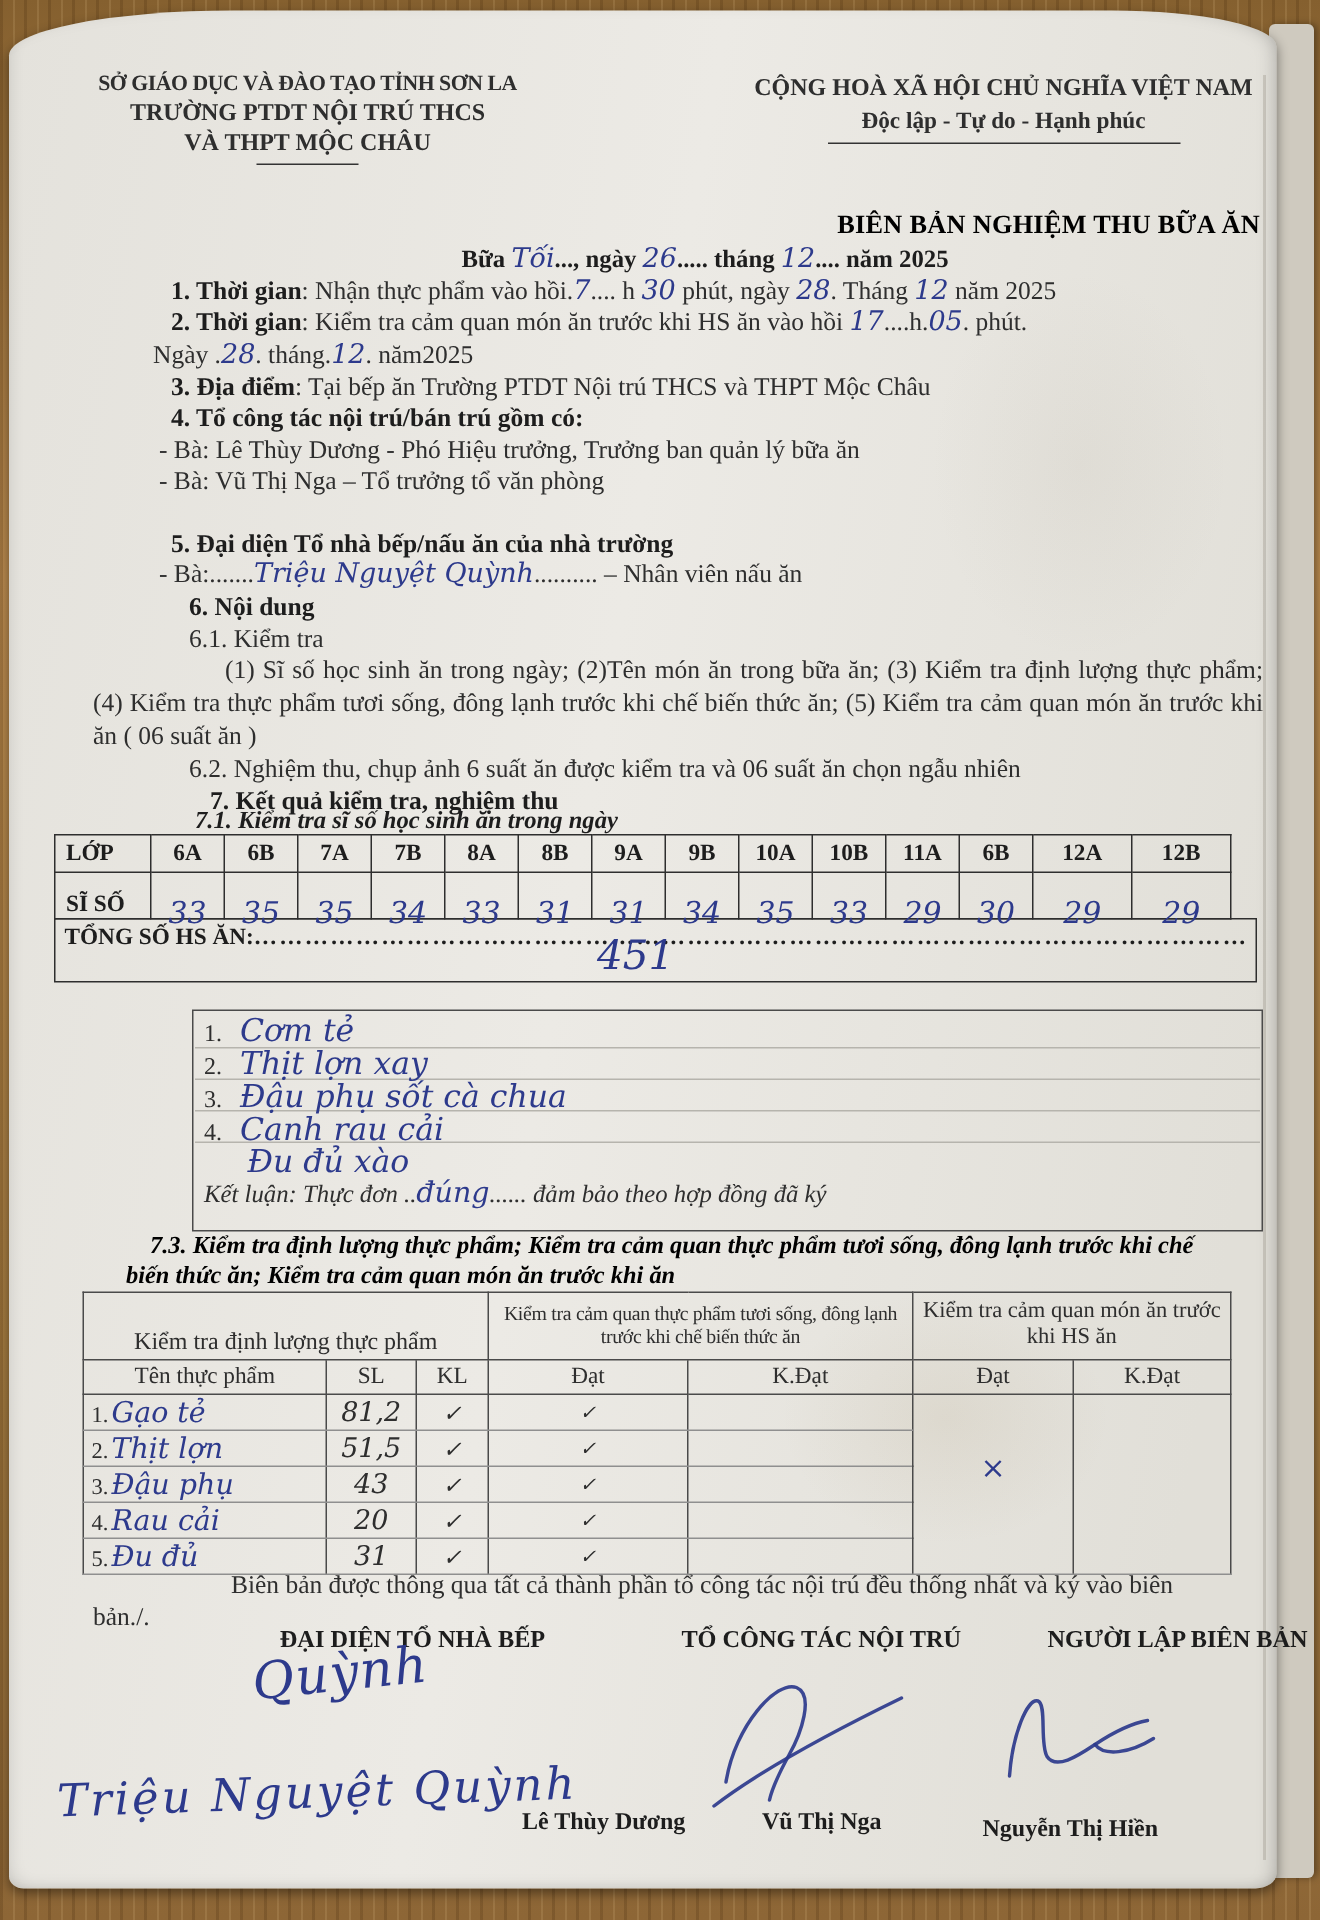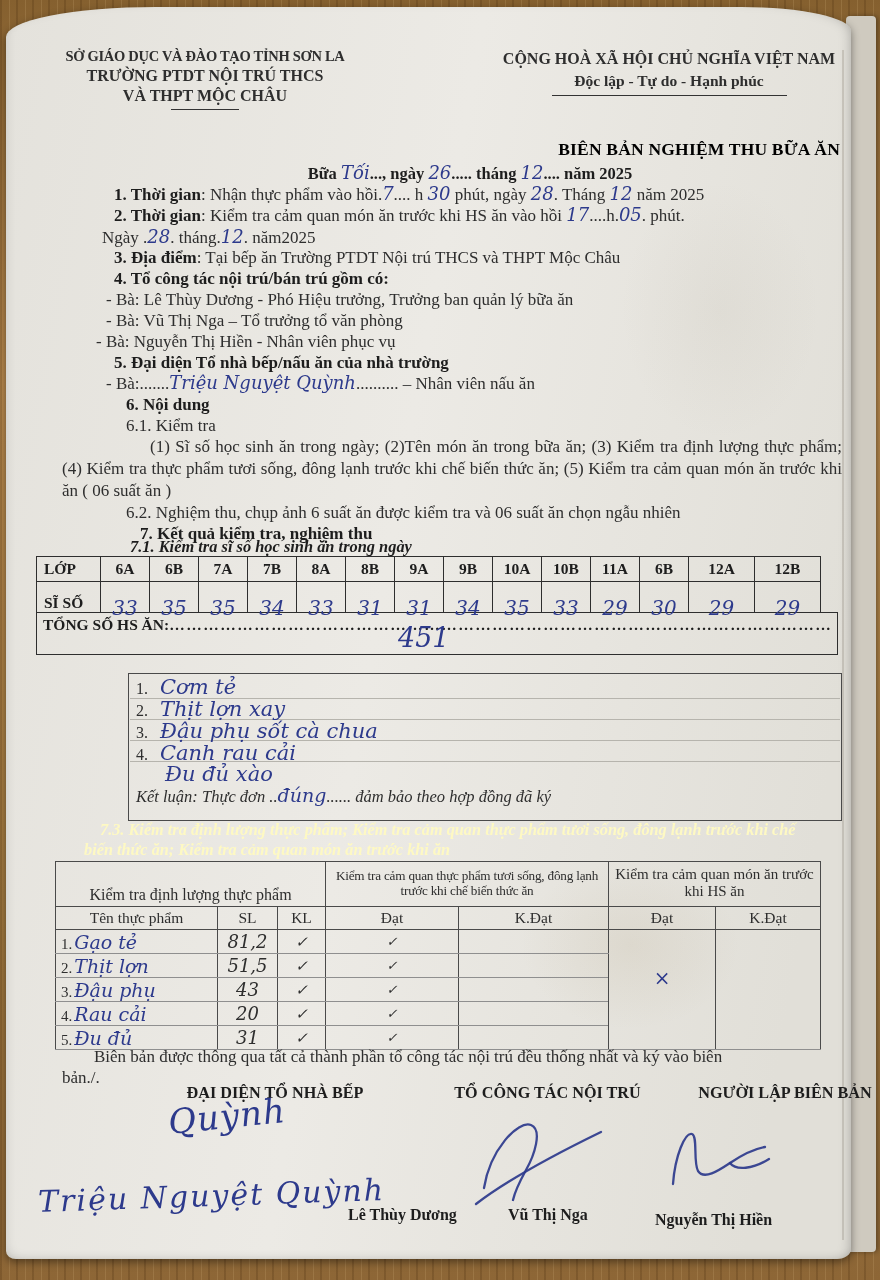--- a/index.html
+++ b/index.html
@@ -66,40 +66,40 @@
   .menu-box{left:128px;top:673px;width:712px;height:146px;border:1.5px solid #4a4a4a;}
   .mline{position:absolute;left:1px;right:1px;border-top:1px solid #b6b4ad;}
   .mitem{position:absolute;left:7px;white-space:nowrap;font-size:16px;color:#2e2e2e;}
   .mitem .hw{font-size:21px;margin-left:12px;}
   .mextra{position:absolute;left:36px;white-space:nowrap;}
   .mextra .hw{font-size:21px;}
   .mconcl{position:absolute;left:7px;white-space:nowrap;font-size:16.5px;font-style:italic;color:#2e2e2e;}
   .mconcl .hw{font-size:19px;}
 
   
-  .h73{left:84px;top:820px;width:778px;font-size:16.3px;font-weight:bold;font-style:italic;line-height:20px;color:#fef9c3;}
+  .h73{left:84px;top:820px;width:778px;font-size:16.3px;font-weight:bold;font-style:italic;line-height:20px;color:#000000;}
   .h73 .l1{padding-left:16px;}
   .t73{position:absolute;left:55px;top:861px;width:765px;table-layout:fixed;}
   .t73 th,.t73 td{border:1.2px solid #4a4a4a;padding:0;font-weight:normal;color:#2e2e2e;}
   .t73 .grp{height:42px;text-align:center;vertical-align:bottom;font-size:16px;padding-bottom:2px;}
   .t73 .grp2{font-size:13.2px;line-height:15px;letter-spacing:-.2px;vertical-align:middle;}
   .t73 .grp3{font-size:15px;line-height:17px;vertical-align:middle;}
   .t73 .sub th{height:22px;font-size:15.5px;text-align:center;}
   .t73 .drow td{height:23px;border-color:#8f8f8f;border-left-color:#4a4a4a;border-right-color:#4a4a4a;}
   .t73 .drow .no{font-size:15px;color:#2e2e2e;padding:0 2px 0 5px;}
   .t73 .drow .mname{font-size:19px;}
   .t73 .c{text-align:center;}
   .t73 .slv{font-size:18px;}
   .t73 .chk{font-size:15px;}
   .t73 .chk2{font-size:13px;}
   .t73 .xmark{font-size:20px;display:inline-block;transform:translateY(-12px);}
   .t73 .merged{border-color:#4a4a4a;vertical-align:middle;}
 
   .closing{left:62px;top:1046px;width:780px;font-size:17px;line-height:21px;}
-  .closing .l1{text-indent:32px;}
+  .closing .l1{text-indent:32px;text-align:center;}
 
   .sig-head{position:absolute;top:1084px;font-size:16.2px;font-weight:bold;text-align:center;color:#1d1d1d;white-space:nowrap;}
   .sig-q{left:168px;top:1096px;font-size:34px;transform:rotate(-6deg);letter-spacing:1px;}
   .sig-name-l{left:38px;top:1178px;font-size:30px;transform:rotate(-2deg);letter-spacing:2px;white-space:nowrap;}
   .printed-name{position:absolute;font-size:16px;font-weight:bold;text-align:left;white-space:nowrap;color:#1d1d1d;}
   .sig-svg{position:absolute;}
   .sig-svg path{fill:none;stroke:#2d3a8c;stroke-width:2.3;stroke-linecap:round;opacity:.92;}
 </style>
 </head>
 <body>
@@ -138,21 +138,20 @@
   </div>
   <div class="line ind40" style="top:227px">
     <span>Ngày .</span><span class="hw">28</span><span>.  tháng.</span><span class="hw">12</span><span>. năm2025</span>
   </div>
   <div class="line ind52" style="top:248px">
     <b>3. Địa điểm</b><span>: Tại bếp ăn Trường PTDT Nội trú THCS và THPT  Mộc Châu</span>
   </div>
   <div class="line ind52" style="top:269px"><b>4.  Tổ công tác nội trú/bán trú gồm có:</b></div>
   <div class="line ind44" style="top:290px">- Bà: Lê Thùy Dương - Phó Hiệu trưởng, Trưởng ban quản lý bữa ăn</div>
   <div class="line ind44" style="top:311px">- Bà: Vũ Thị Nga – Tổ trưởng tổ văn phòng</div>
-  <div class="line ind34" style="top:332px">- Bà: Nguyễn Thị Hiền - Nhân viên phục vụ</div>
   <div class="line ind52" style="top:353px"><b>5. Đại diện  Tổ nhà bếp/nấu ăn của nhà trường</b></div>
   <div class="line ind44" style="top:373px">
     <span>- Bà:.......</span><span class="hw">Triệu Nguyệt Quỳnh</span><span>.......... – Nhân viên nấu ăn</span>
   </div>
   <div class="line ind64" style="top:395px"><b>6. Nội dung</b></div>
   <div class="line ind64" style="top:416px">6.1. Kiểm tra</div>
   <div class="para" style="top:436px">(1) Sĩ số học sinh ăn trong ngày; (2)Tên món ăn trong bữa ăn; (3) Kiểm tra định lượng thực phẩm; (4) Kiểm tra thực phẩm tươi sống, đông lạnh trước khi chế biến thức ăn; (5) Kiểm tra cảm quan món ăn trước khi ăn ( 06 suất ăn )</div>
   <div class="line ind64" style="top:503px">6.2. Nghiệm thu, chụp ảnh 6 suất ăn được kiểm tra và 06 suất ăn chọn ngẫu nhiên</div>
   <div class="line ind78" style="top:524px"><b>7. Kết quả kiểm tra, nghiệm thu</b></div>
 

